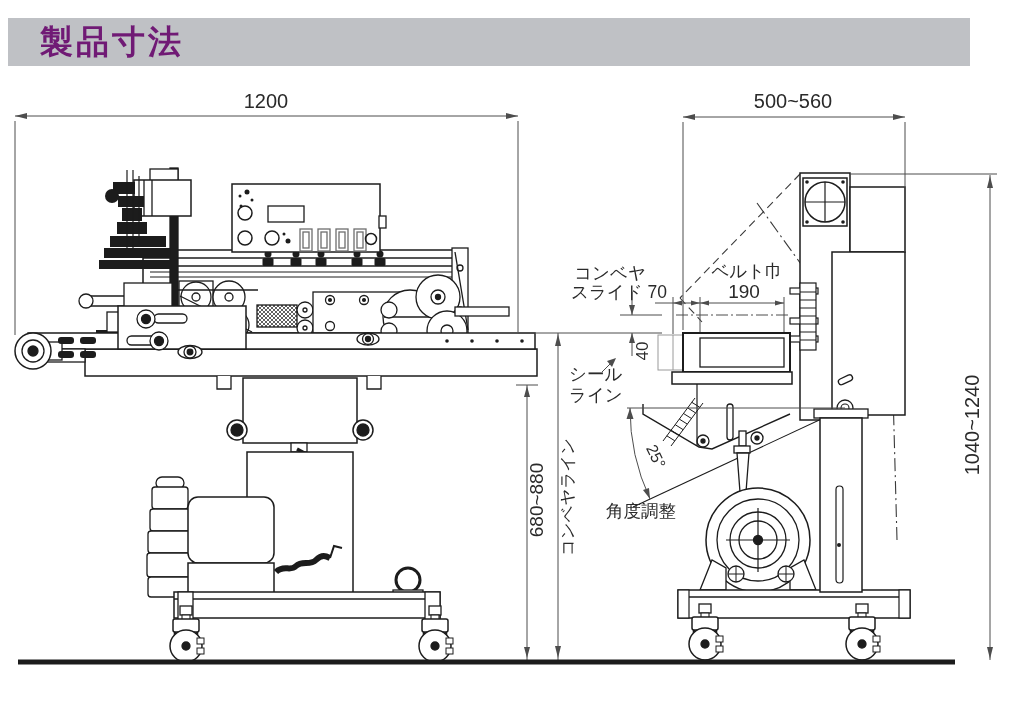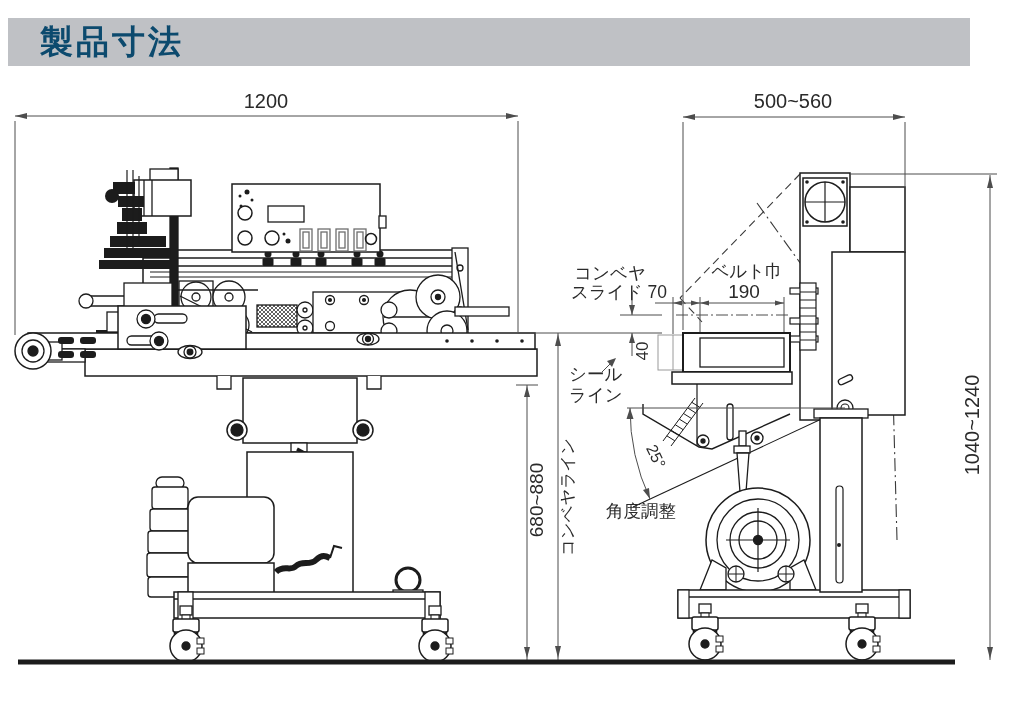--- a/index.html
+++ b/index.html
@@ -1,20 +1,20 @@
 <!DOCTYPE html>
 <html><head>
 <meta charset="utf-8">
 <style>
   html,body{margin:0;padding:0;background:#ffffff;}
   .stage{position:relative;width:1024px;height:709px;background:#ffffff;overflow:hidden;
          font-family:"Liberation Sans",sans-serif;}
   .title-bar{position:absolute;left:8px;top:18px;width:962px;height:48px;background:#bfc1c5;
              display:flex;align-items:center;}
-  .title-bar span{font-size:33px;font-weight:bold;color:#0c4a6e;letter-spacing:3px;padding-left:32px;}
+  .title-bar span{font-size:33px;font-weight:bold;color:#701a75;letter-spacing:3px;padding-left:32px;}
   svg{position:absolute;left:0;top:0;}
   svg text{fill:#2a2a2a;font-family:"Liberation Sans",sans-serif;}
   .mech{stroke:#1c1c1c;fill:none;stroke-width:1.3;}
   .dimln{stroke:#4d4d4d;fill:none;stroke-width:1;}
 </style>
 </head>
 <body>
 
 <div class="stage">
 

